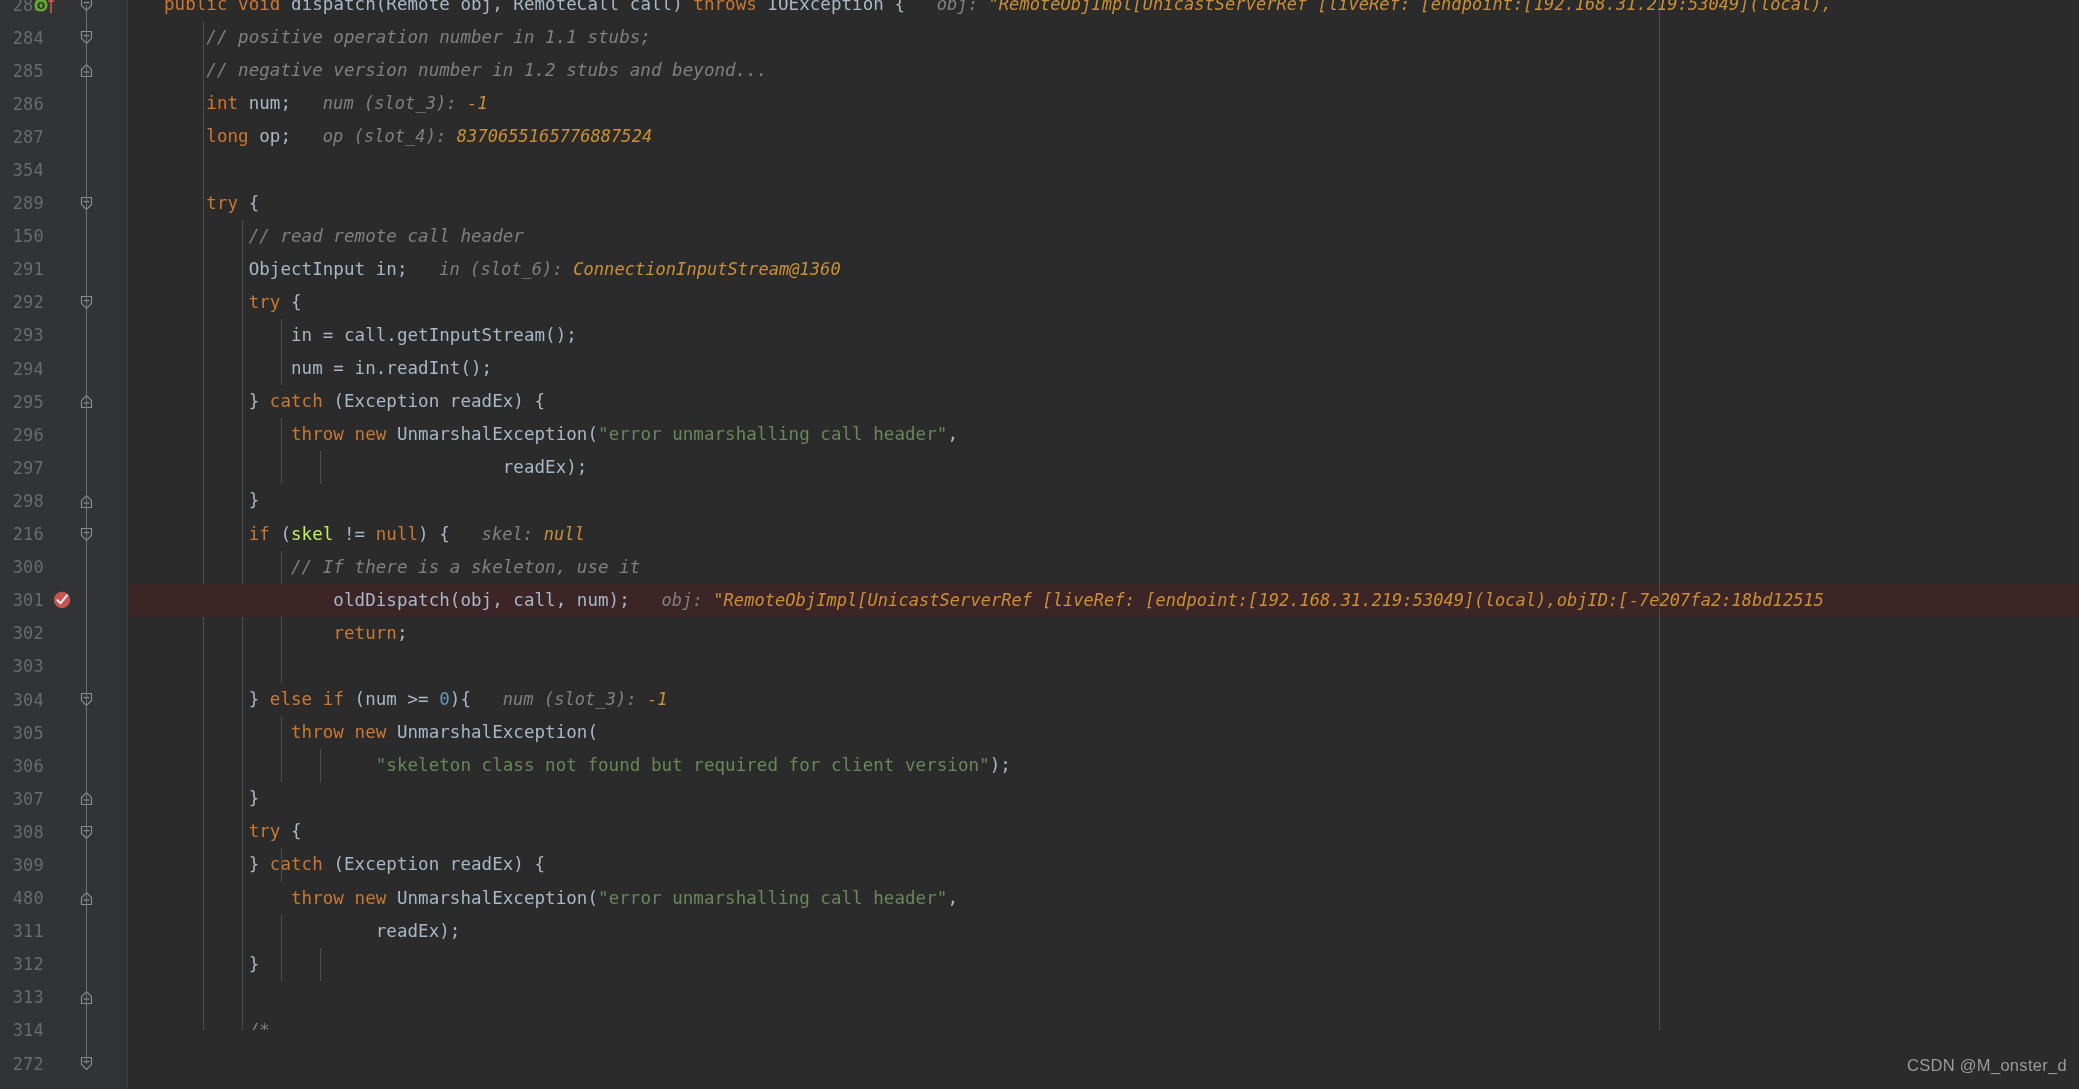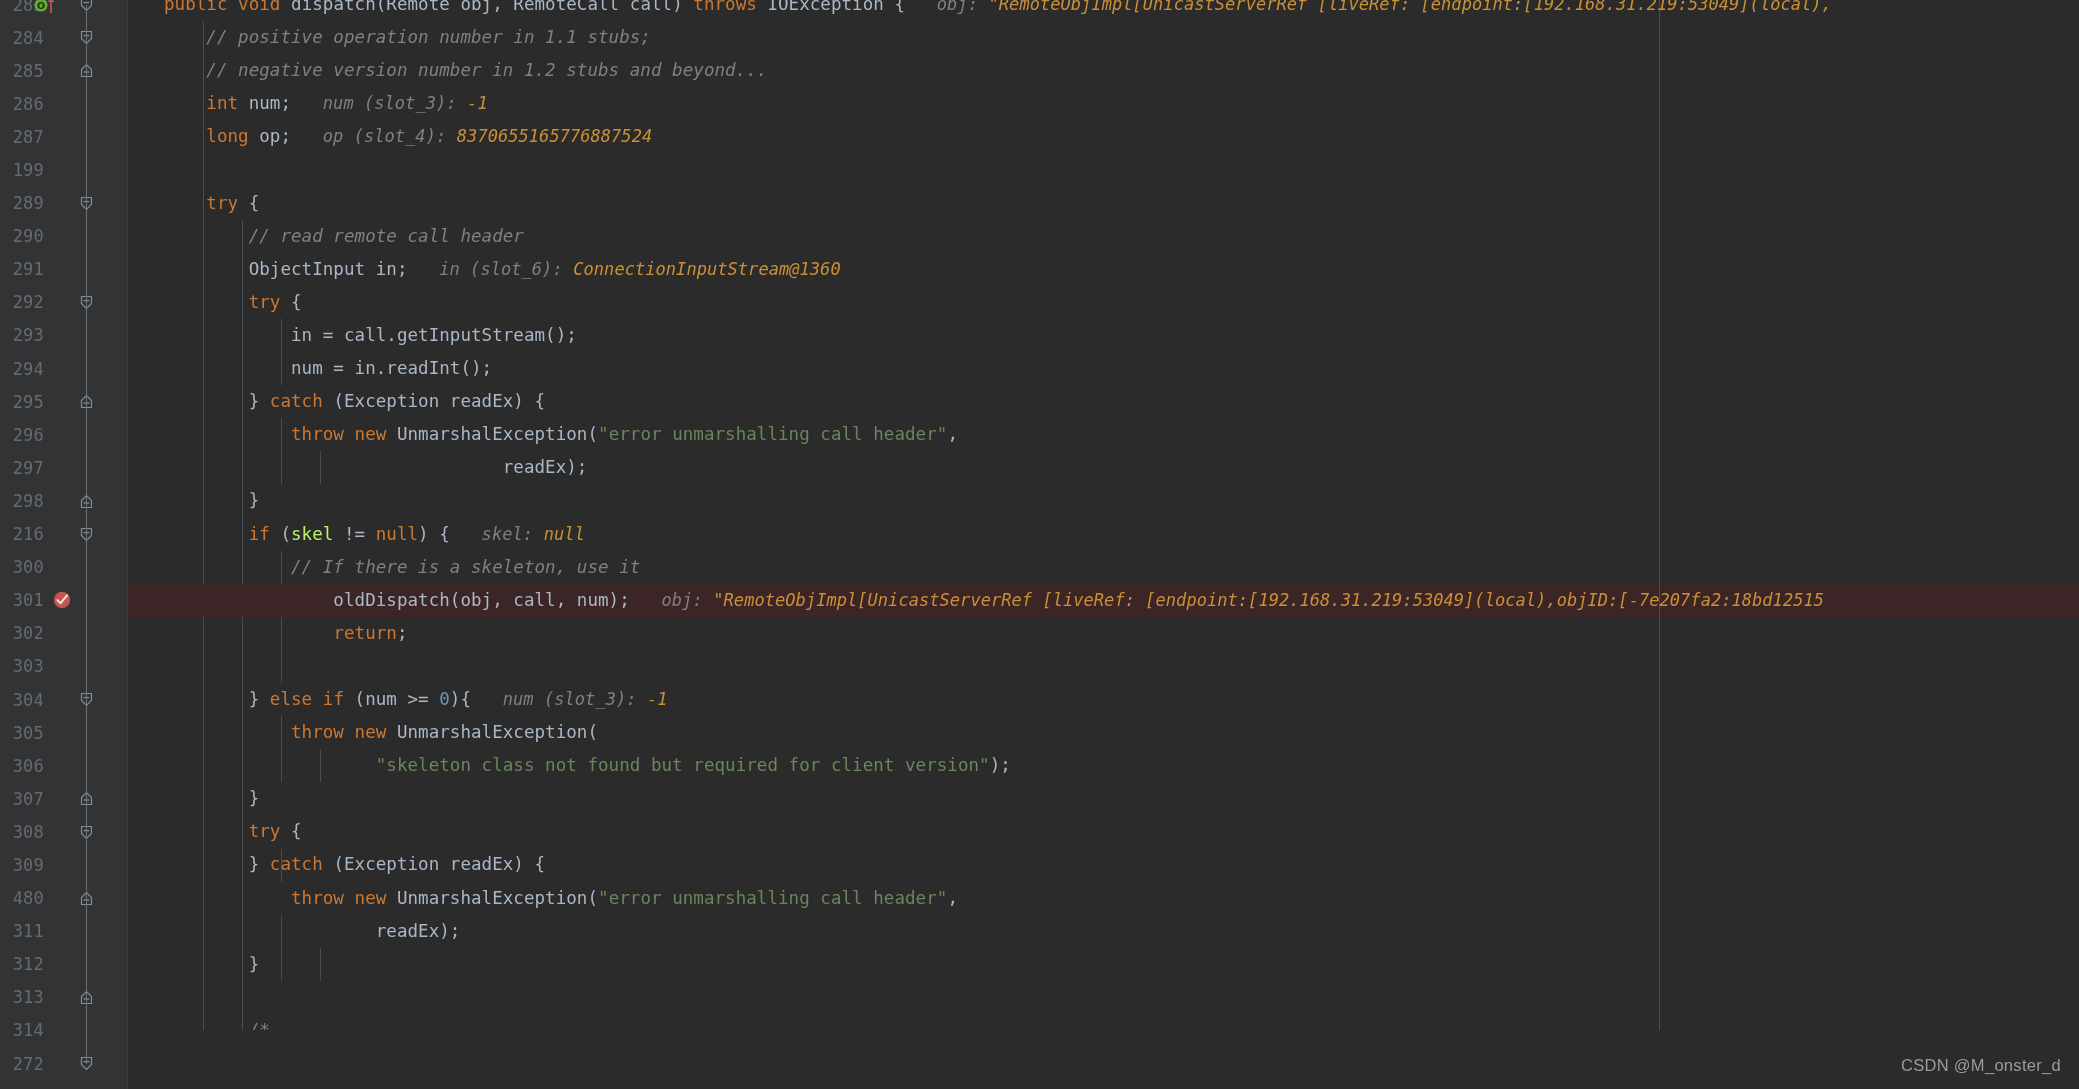--- a/index.html
+++ b/index.html
@@ -178,21 +178,21 @@
   }
   .hintv {
     font-style: italic;
     color: #cc9034;
     font-size: 17px;
   }
 
   
   .watermark {
     position: absolute;
-    right: 18px;
+    right: 12px;
     bottom: 14px;
     font-family: "Liberation Sans", sans-serif;
     font-size: 16.5px;
     color: #9b9b9b;
     z-index: 9;
     letter-spacing: 0.3px;
   }
 </style>
 </head>
 <body>
@@ -216,27 +216,27 @@
         <div class="grow">
           <span class="lnum">285</span>
         </div>
         <div class="grow">
           <span class="lnum">286</span>
         </div>
         <div class="grow">
           <span class="lnum">287</span>
         </div>
         <div class="grow">
-          <span class="lnum">199</span>
+          <span class="lnum">354</span>
         </div>
         <div class="grow">
           <span class="lnum">289</span>
         </div>
         <div class="grow">
-          <span class="lnum">290</span>
+          <span class="lnum">150</span>
         </div>
         <div class="grow">
           <span class="lnum">291</span>
         </div>
         <div class="grow">
           <span class="lnum">292</span>
         </div>
         <div class="grow">
           <span class="lnum">293</span>
         </div>

